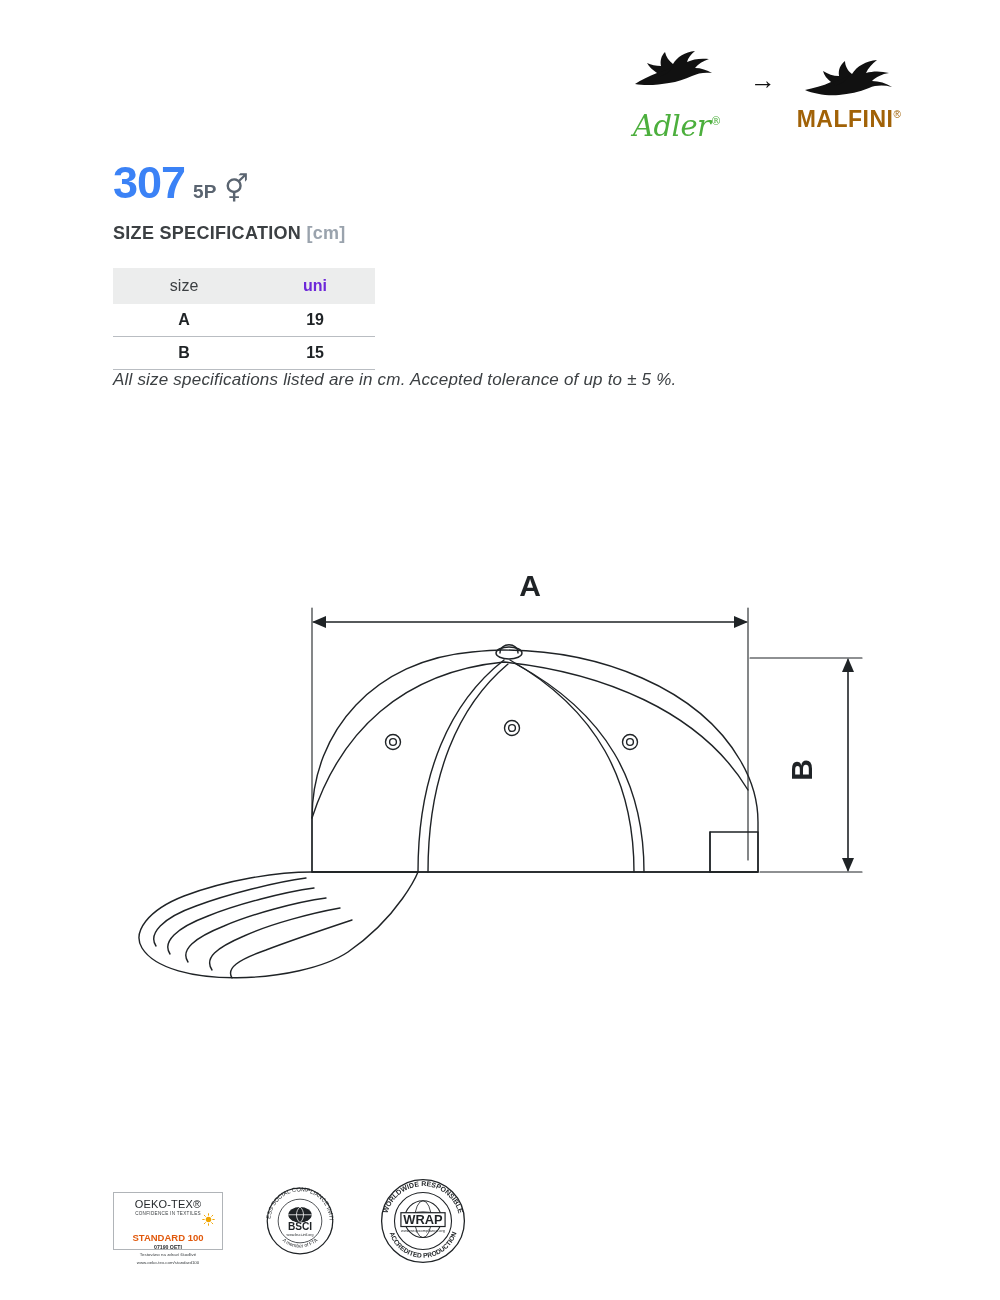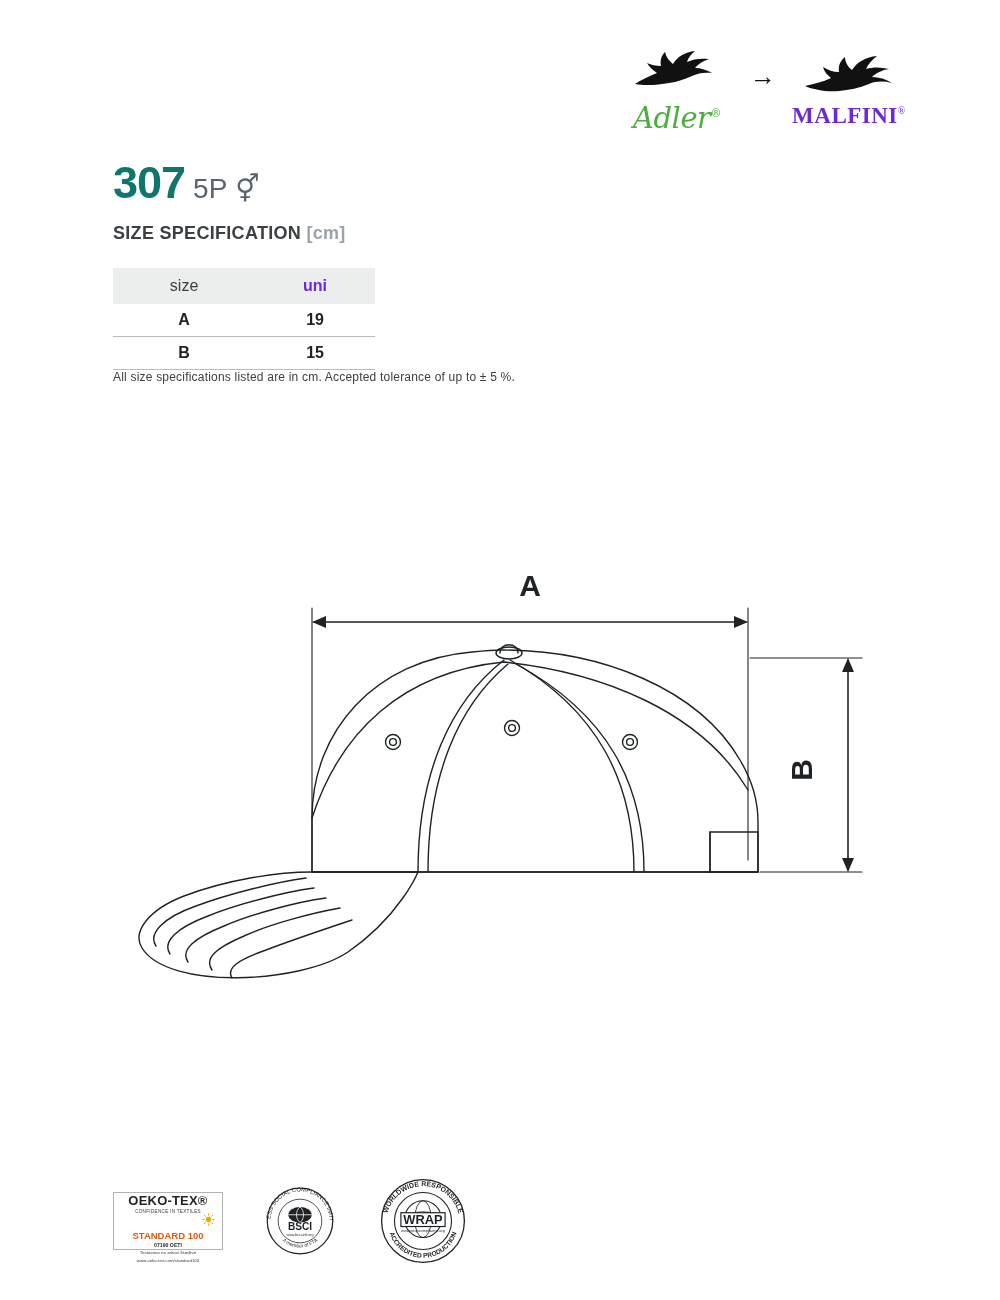--- a/index.html
+++ b/index.html
@@ -32,32 +32,32 @@
     width: 110px;
   }
   .brand-block svg { display: block; }
   .adler-word {
     font-family: "DejaVu Serif", serif;
     font-style: italic;
     font-size: 29px;
     color: #4caf3d;
     letter-spacing: -0.5px;
     line-height: 1;
-    margin-top: 6px;
+    margin-top: 14px;
   }
   .adler-word sup {
     font-size: 11px;
     vertical-align: super;
   }
   .malfini-word {
-    font-family: Liberation Serif, serif;
+    font-family: Liberation Sans, sans-serif;
     font-weight: bold;
     font-size: 23px;
     letter-spacing: 0.5px;
-    color: #6d28d9;
+    color: #a16207;
     line-height: 1;
     margin-top: 0;
   }
   .malfini-word sup {
     font-size: 10px;
     vertical-align: super;
     font-weight: normal;
   }
   .arrow-between {
     font-size: 26px;
@@ -71,27 +71,27 @@
     position: absolute;
     top: 160px;
     left: 113px;
     display: flex;
     align-items: baseline;
     gap: 8px;
   }
   .product-code {
     font-size: 45px;
     font-weight: bold;
-    color: #0f766e;
+    color: #3b82f6;
     letter-spacing: -1px;
     line-height: 1;
   }
   .product-variant {
-    font-size: 28px;
-    font-weight: normal;
+    font-size: 19px;
+    font-weight: bold;
     color: #5a6470;
     line-height: 1;
   }
   .gender-icon {
     font-size: 27px;
     color: #5a6470;
     line-height: 1;
   }
 
   
@@ -143,21 +143,22 @@
     color: #1f2326;
   }
   .spec-table tr.data-row td.val {
     color: #1f2326;
     font-weight: bold;
   }
   .spec-note {
     position: absolute;
     top: 370px;
     left: 113px;
-    font-size: 12px;
+    font-size: 17px;
+    font-style: italic;
     color: #3c4043;
     letter-spacing: 0.2px;
   }
 
   
   .drawing {
     position: absolute;
     top: 560px;
     left: 100px;
     width: 800px;
@@ -178,23 +179,24 @@
   }
   .oeko-box {
     width: 108px;
     height: 56px;
     border: 1px solid #b0b4b8;
     position: relative;
     background: #fff;
     text-align: center;
   }
   .oeko-title {
-    font-size: 13px;
-    font-weight: bold;
+    font-size: 11px;
+    font-weight: normal;
     color: #1f2326;
+    margin-top: 5px;
     letter-spacing: 0.2px;
   }
   .oeko-sub {
     font-size: 4.6px;
     color: #3c4043;
     letter-spacing: 0.3px;
     margin-top: 1px;
   }
   .oeko-std {
     font-size: 9.5px;

